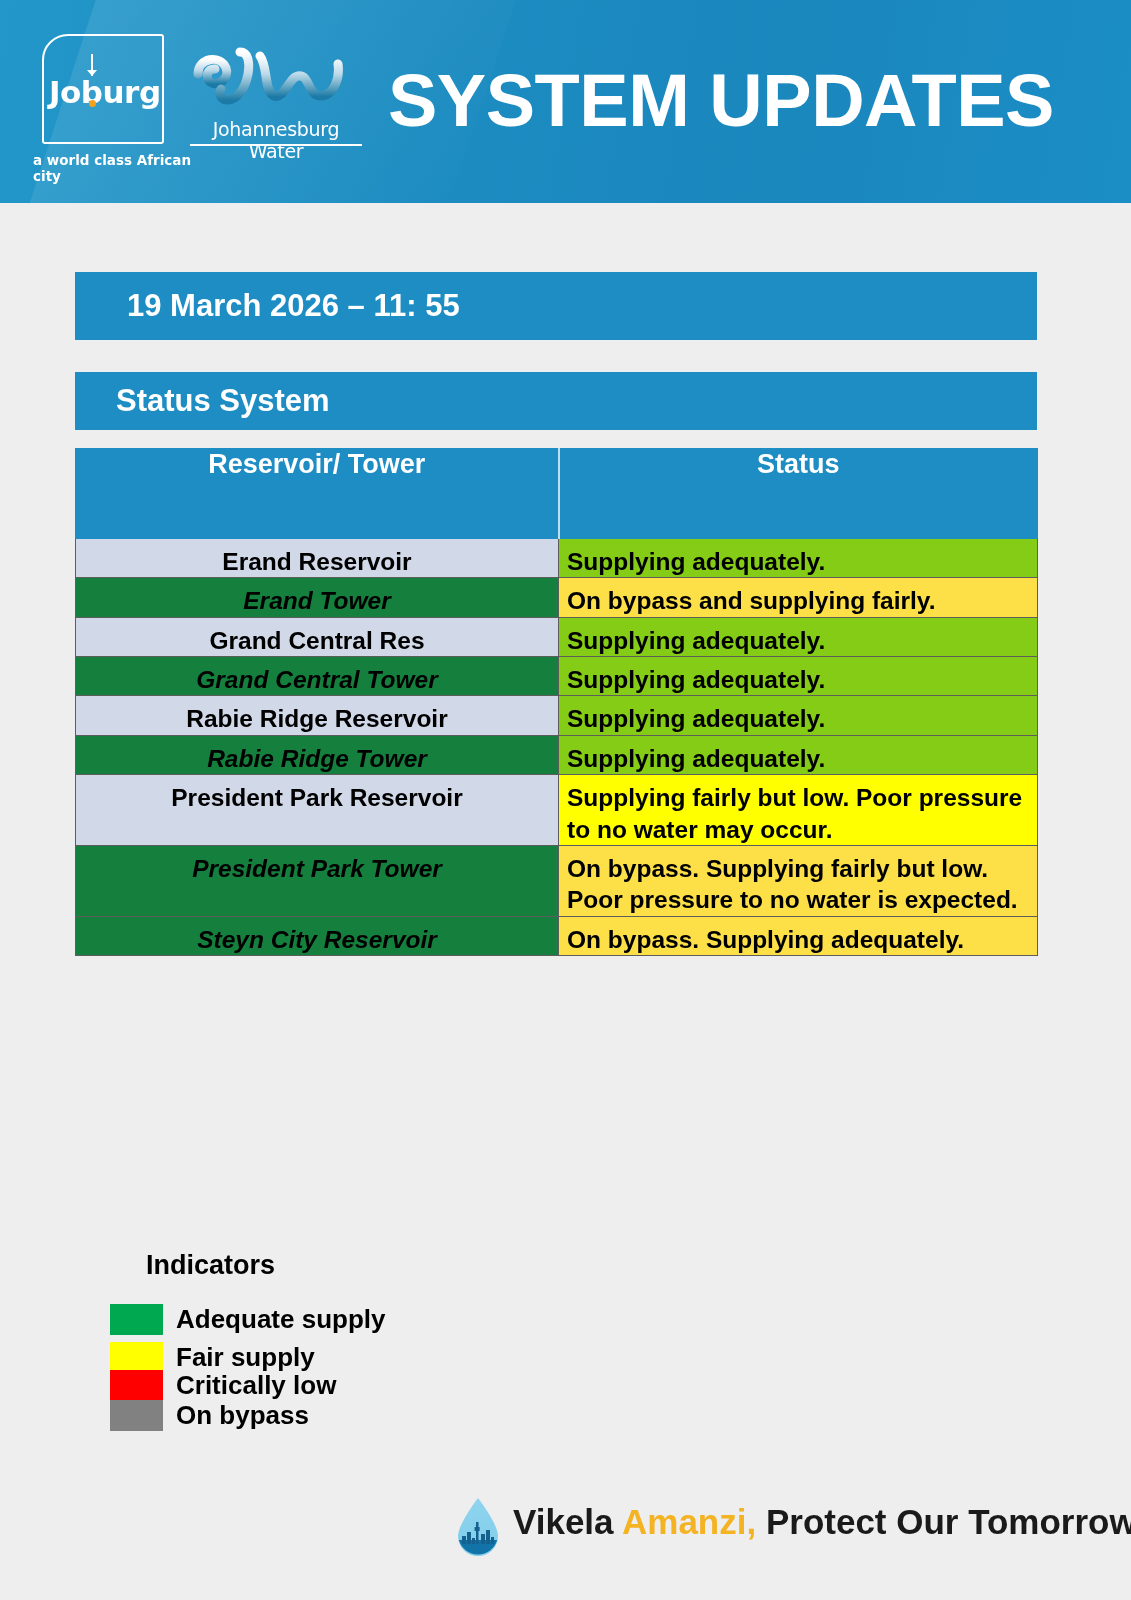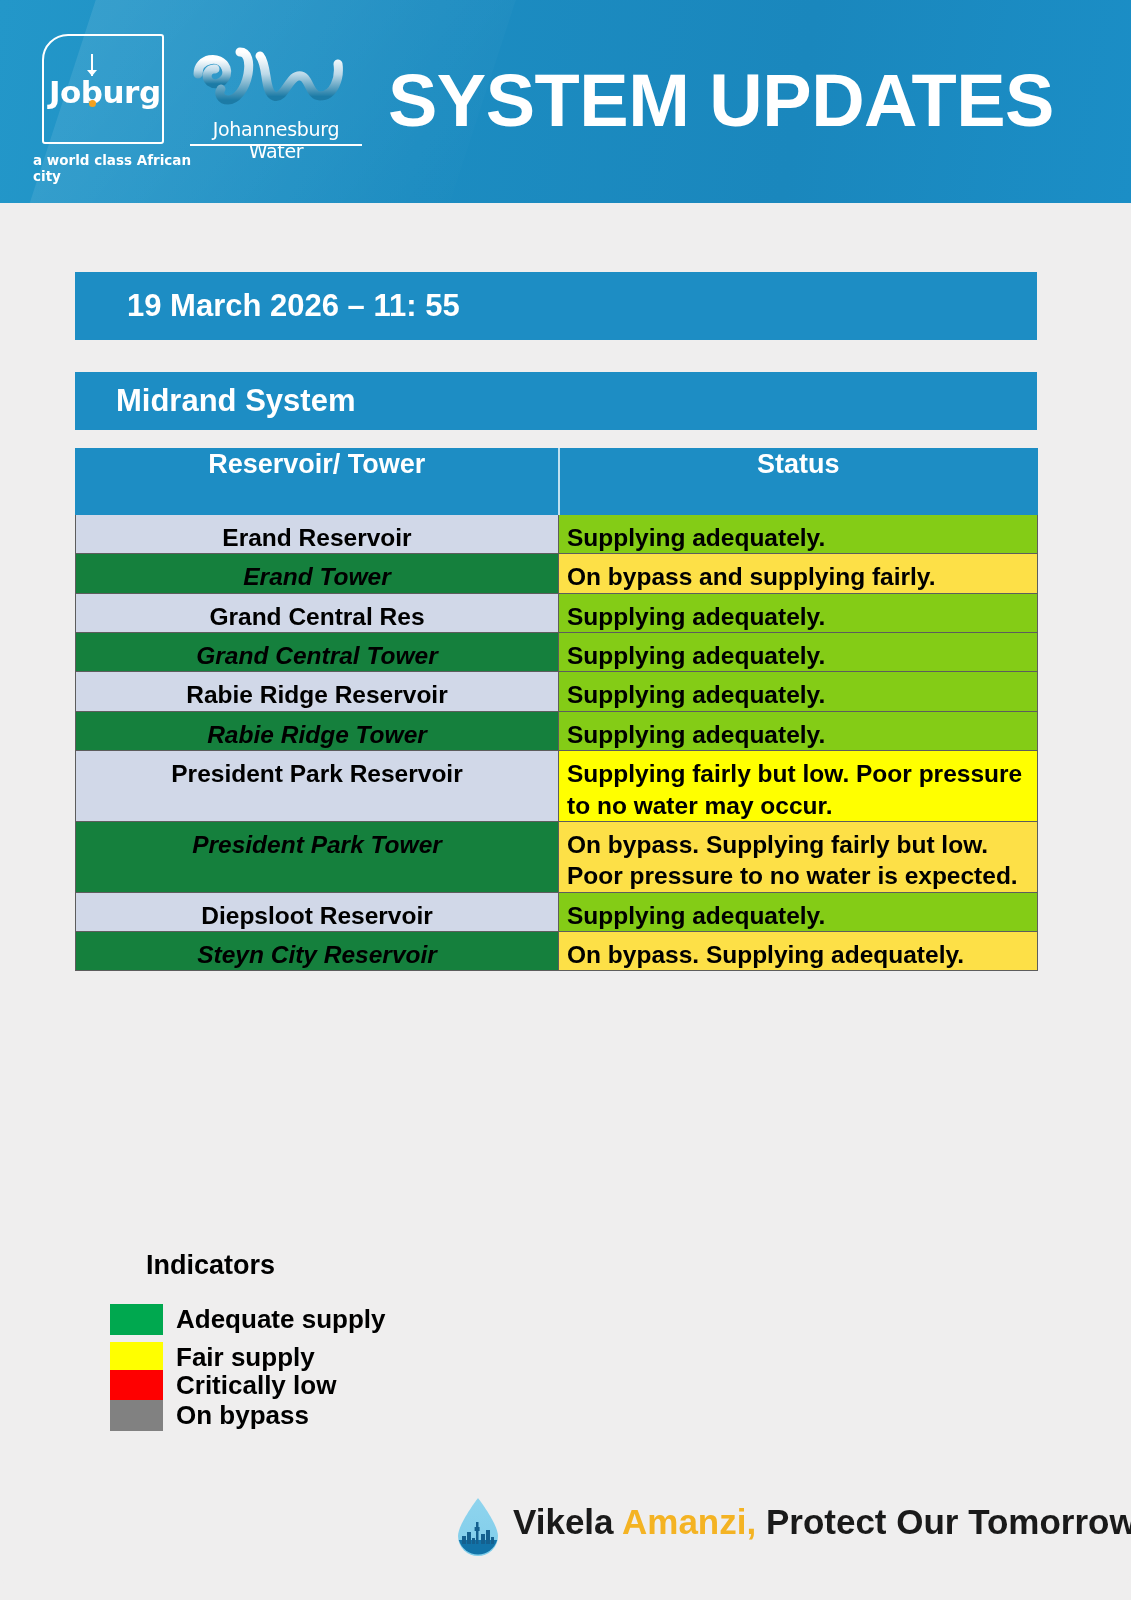--- a/index.html
+++ b/index.html
@@ -87,21 +87,21 @@
   .tbl col.c1 { width: 483px; }
   .tbl col.c2 { width: 479px; }
   .tbl th, .tbl td {
     border: 1px solid #5d5d5d;
     vertical-align: top;
     font-weight: 700;
     color: #000;
   }
   .tbl thead th {
     background: #1d8dc4; color: #fff; border-color: #1d8dc4;
-    font-size: 27px; height: 66px; padding: 0;
+    font-size: 27px; height: 90px; padding: 0;
   }
   .th-name { text-align: center; vertical-align: bottom; padding-bottom: 7px; }
   .th-status { text-align: center; vertical-align: top; padding-top: 8px; margin-top: 14px; }
   .tbl thead th.th-status { border-left: 2px solid #bfe0f0; }
 
   td.name {
     text-align: center; font-size: 24.5px; padding-top: 9px;
   }
   td.name.odd  { background: #d1d8e8; }
   td.name.even { background: #15803d; font-style: italic; }
@@ -171,21 +171,21 @@
       </svg>
       <div class="jw-word">Johannesburg Water</div>
       <div class="jw-rule"></div>
     </div>
 
     <div class="banner-title">SYSTEM UPDATES</div>
   </div>
 
   <div class="bluebar" id="date-bar">19 March 2026 – 11: 55</div>
 
-  <div class="bluebar" id="system-bar">Midrand System</div>
+  <div class="bluebar" id="system-bar">Status System</div>
 
   <table class="tbl">
     <colgroup>
         <col class="c1">
         <col class="c2">
       </colgroup>
     <thead>
       <tr>
         <th class="th-name">Reservoir/ Tower</th>
         <th class="th-status">Status</th>
@@ -216,24 +216,20 @@
           <td class="name even">Rabie Ridge Tower</td>
           <td class="status green">Supplying adequately.</td>
         </tr>
         <tr>
           <td class="name odd">President Park Reservoir</td>
           <td class="status yellow">Supplying fairly but low. Poor pressure to no water may occur.</td>
         </tr>
         <tr>
           <td class="name even">President Park Tower</td>
           <td class="status grey">On bypass. Supplying fairly but low. Poor pressure to no water is expected.</td>
-        </tr>
-        <tr>
-          <td class="name odd">Diepsloot Reservoir</td>
-          <td class="status green">Supplying adequately.</td>
         </tr>
         <tr>
           <td class="name even">Steyn City Reservoir</td>
           <td class="status grey">On bypass. Supplying adequately.</td>
         </tr>
       </tbody>
   </table>
 
   <div class="legend">
     <div class="legend-title">Indicators</div>

